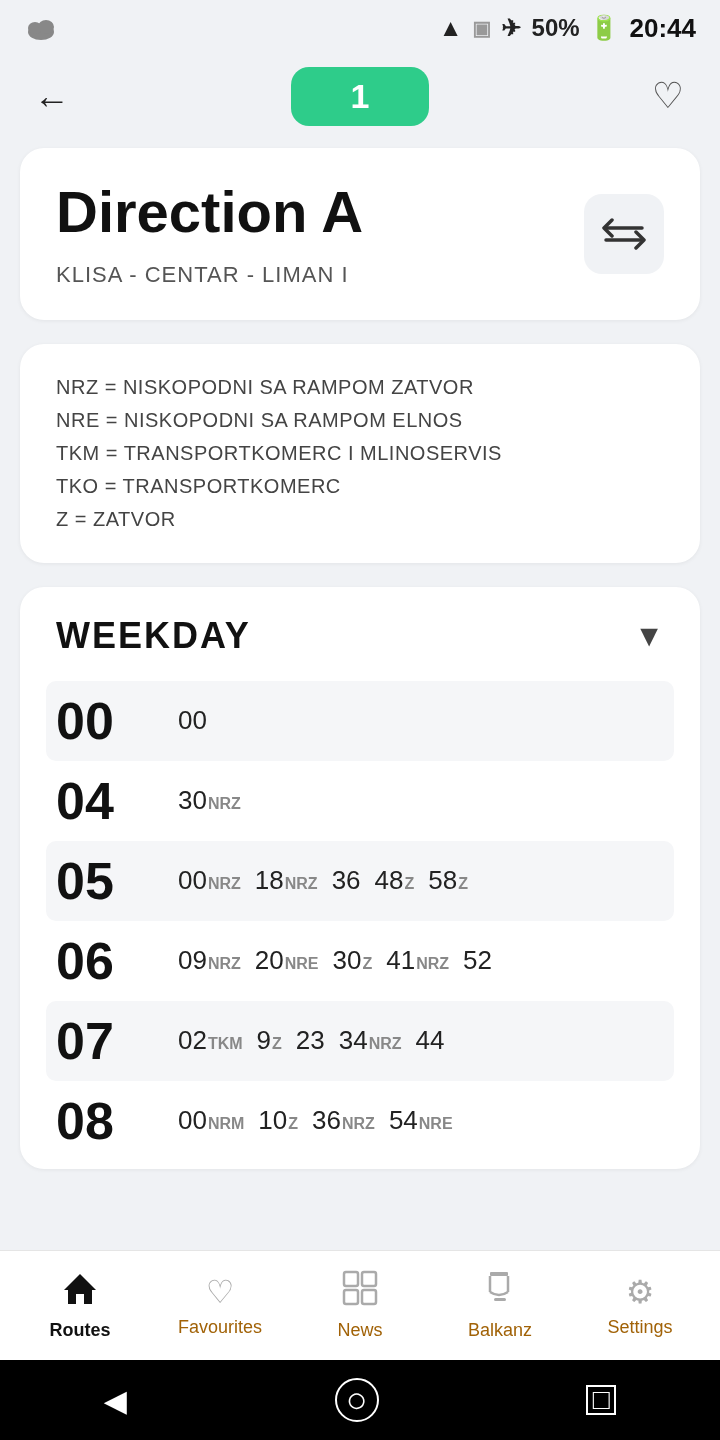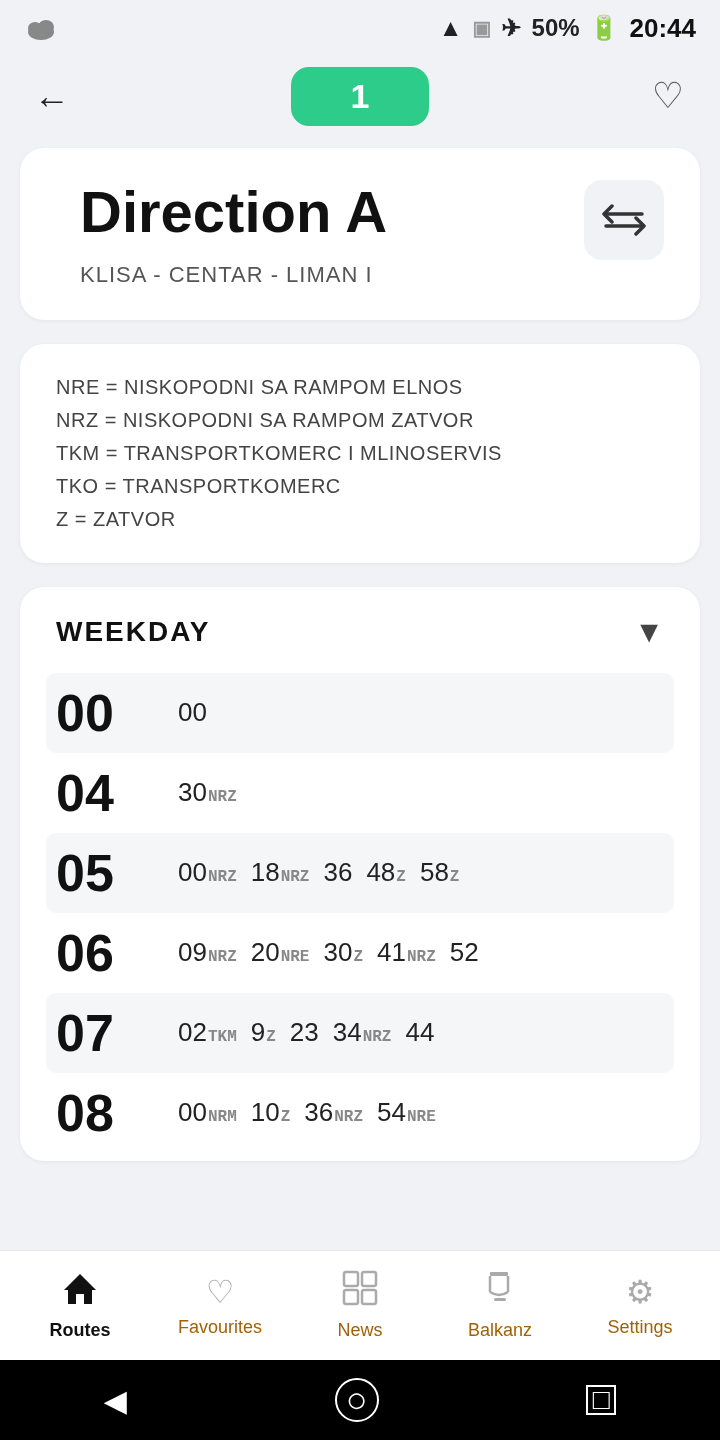--- a/index.html
+++ b/index.html
@@ -80,22 +80,21 @@
       margin-bottom: 18px;
     }
     .direction-subtitle {
       font-size: 22px;
       color: #555;
       letter-spacing: 1px;
     }
     .direction-header {
       display: flex;
       justify-content: space-between;
-      align-items: flex-start;
-      margin-left: 24px;
+      align-items: center;
     }
     .swap-btn {
       background: #f0f2f5;
       border-radius: 18px;
       width: 80px;
       height: 80px;
       display: flex;
       align-items: center;
       justify-content: center;
       font-size: 34px;
@@ -120,21 +119,21 @@
       padding: 28px 36px 8px 36px;
       box-shadow: 0 1px 4px rgba(0,0,0,0.06);
     }
     .schedule-header {
       display: flex;
       justify-content: space-between;
       align-items: center;
       margin-bottom: 24px;
     }
     .schedule-title {
-      font-size: 28px;
+      font-size: 36px;
       font-weight: 900;
       color: #111;
       letter-spacing: 2px;
     }
     .chevron-down {
       font-size: 30px;
       color: #444;
     }
 
     
@@ -174,21 +173,20 @@
     }
     .minute-num {
       font-size: 26px;
       color: #222;
     }
     .minute-sup {
       font-size: 16px;
       color: #888;
       vertical-align: super;
       font-weight: 600;
-      font-family: Liberation Mono, monospace;
     }
 
     
     .bottom-nav {
       margin-top: auto;
       background: white;
       height: 110px;
       display: flex;
       align-items: center;
       justify-content: space-around;
@@ -271,22 +269,22 @@
         <line x1="4" y1="12" x2="40" y2="12" stroke="#333" stroke-width="3.5" stroke-linecap="round"></line>
         <polyline points="10,4 2,12 10,20" fill="none" stroke="#333" stroke-width="3.5" stroke-linecap="round" stroke-linejoin="round"></polyline>
         <line x1="4" y1="24" x2="40" y2="24" stroke="#333" stroke-width="3.5" stroke-linecap="round"></line>
         <polyline points="34,16 42,24 34,32" fill="none" stroke="#333" stroke-width="3.5" stroke-linecap="round" stroke-linejoin="round"></polyline>
       </svg>
     </div>
   </div>
 </div>
 
 <div class="card legend-card">
+  <div class="legend-item">NRZ = NISKOPODNI SA RAMPOM ZATVOR</div>
   <div class="legend-item">NRE = NISKOPODNI SA RAMPOM ELNOS</div>
-  <div class="legend-item">NRZ = NISKOPODNI SA RAMPOM ZATVOR</div>
   <div class="legend-item">TKM = TRANSPORTKOMERC I MLINOSERVIS</div>
   <div class="legend-item">TKO = TRANSPORTKOMERC</div>
   <div class="legend-item">Z = ZATVOR</div>
 </div>
 
 <div class="schedule-card">
   <div class="schedule-header">
     <div class="schedule-title">WEEKDAY</div>
     <div class="chevron-down">▼</div>
   </div>

